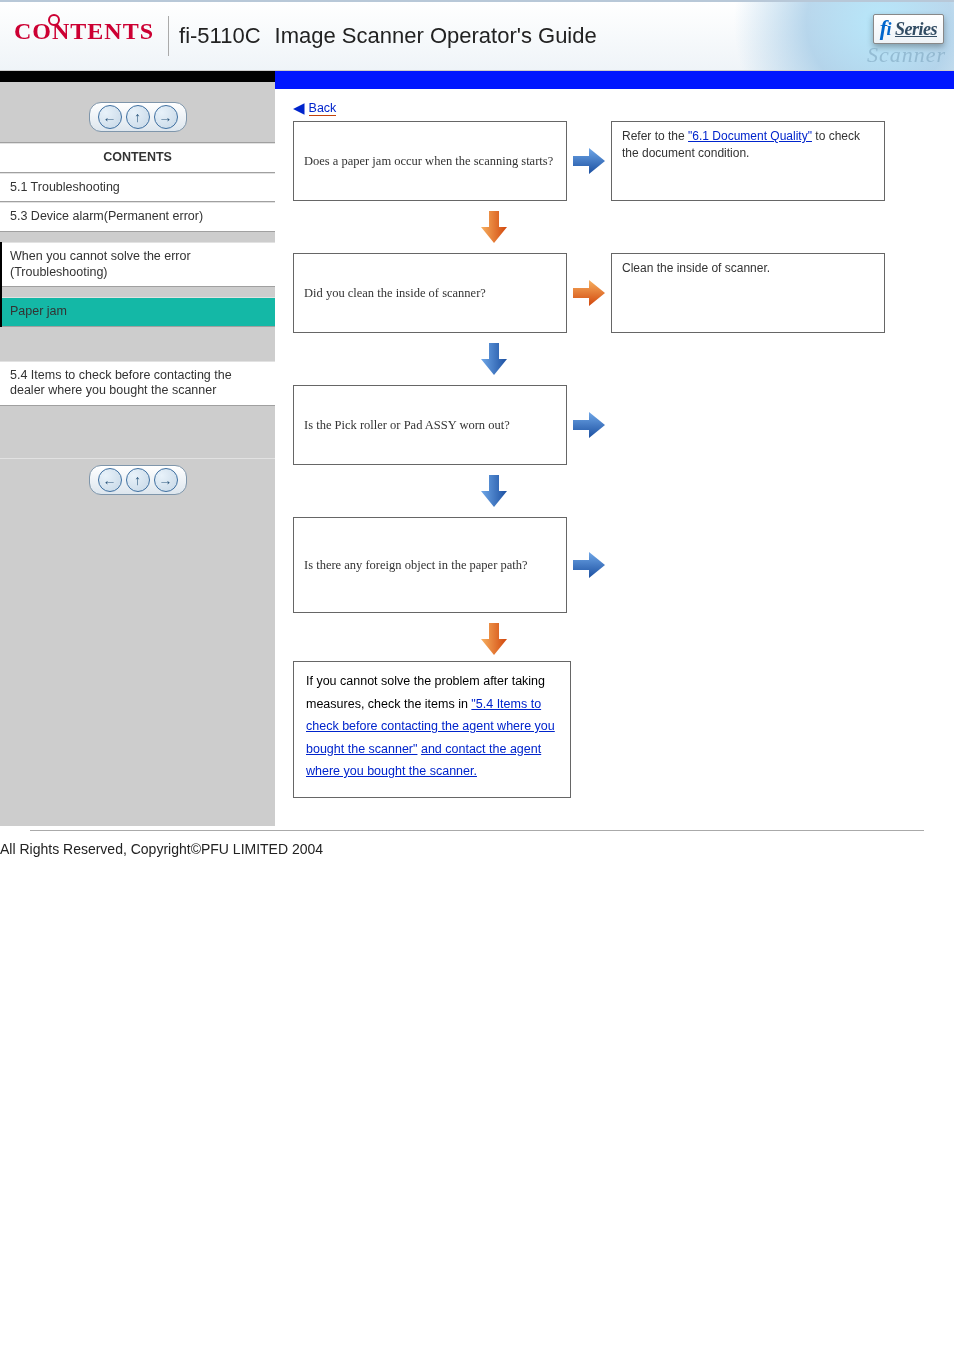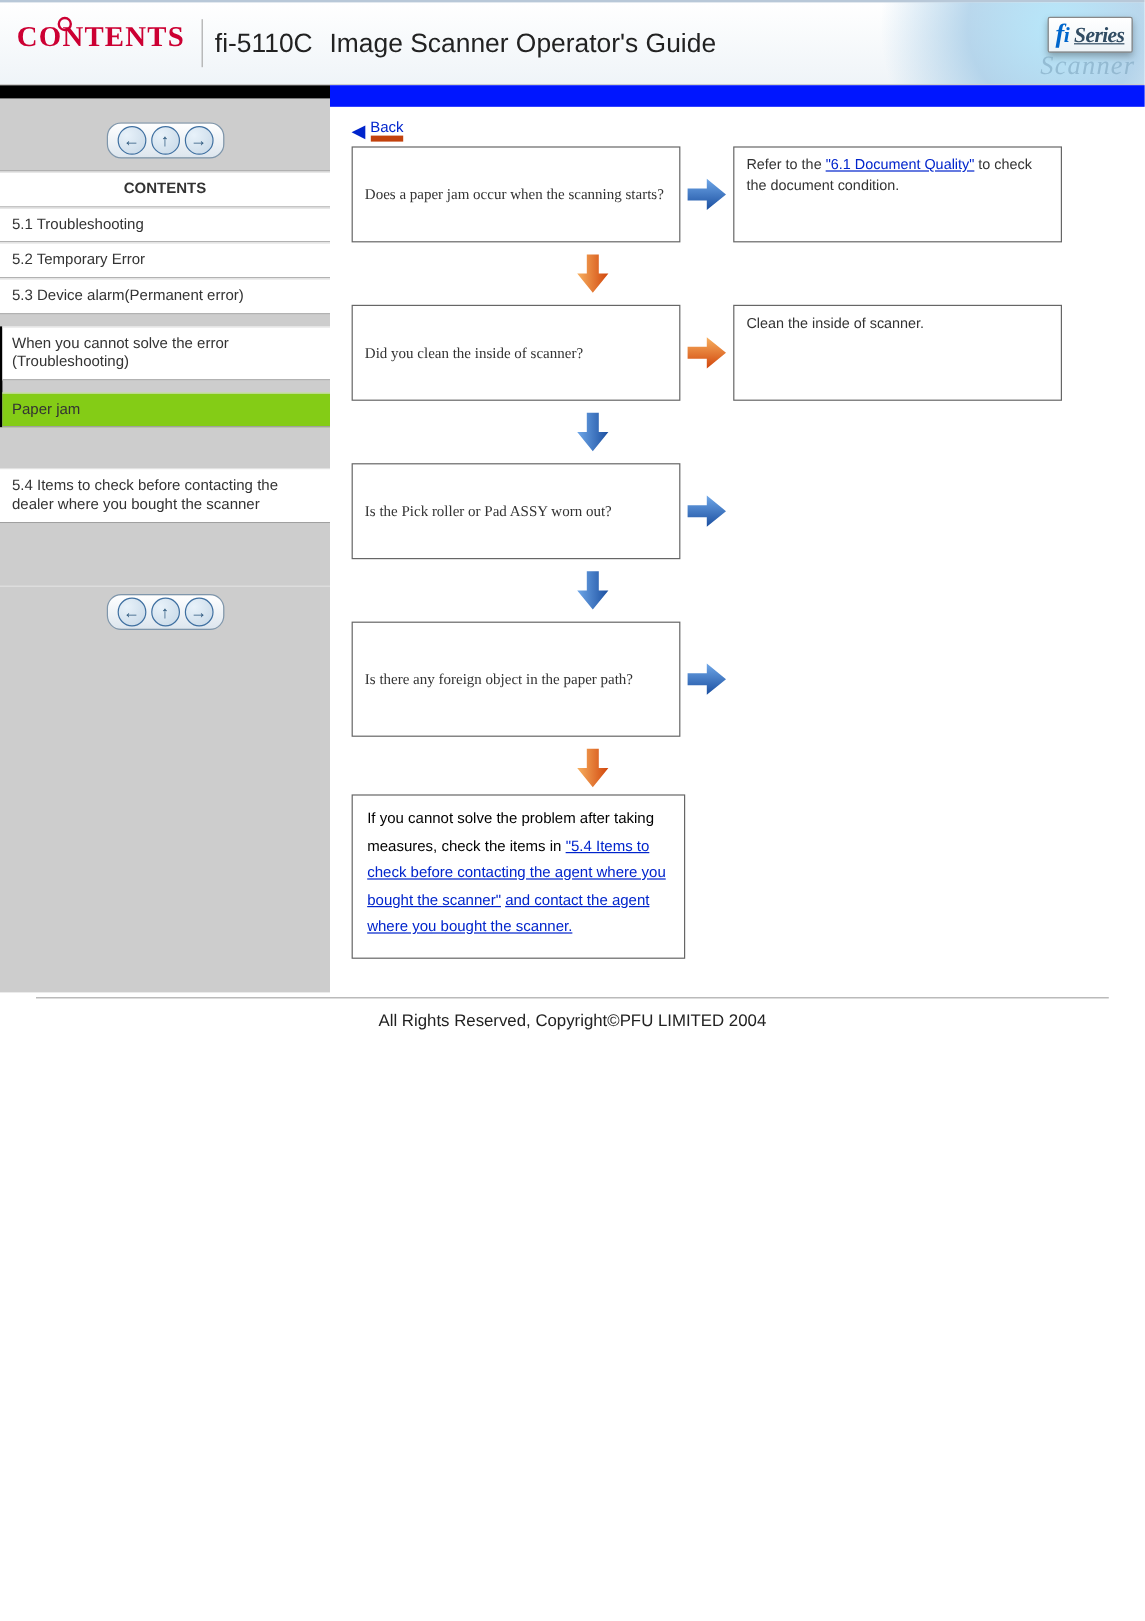--- a/index.html
+++ b/index.html
@@ -157,21 +157,21 @@
   .sb-sec {
     border-top: 1px solid #e2e2e2;
     border-bottom: 1px solid #a0a0a0;
     padding: 6px 10px;
     font-size: 12.5px;
     line-height: 1.25;
     color: #333;
     background: #ffffff;
   }
   .sb-sec.two-line { white-space: normal; }
-  .sb-sec.hl { background: #84cc16; }
+  .sb-sec.hl { background: #14b8a6; }
 
   .sb-bracket {
     border-left: 2.5px solid #000;
     margin-left: 0;
   }
   .sb-bracket .sb-sec { padding-left: 8px; }
 
   .sb-gap-short { height: 10px; }
   .sb-gap-med { height: 34px; }
   .sb-gap-tall { height: 52px; }
@@ -262,21 +262,20 @@
   
   .arrow-right-orange svg, .arrow-right-blue svg,
   .arrow-down-orange svg, .arrow-down-blue svg { display:block; }
 
   
   .footline {
     border-top: 1px solid #aaa;
     margin: 4px 30px 0 30px;
   }
   .footer {
-    text-align: center;
     font-size: 14px;
     color: #222;
     padding: 10px 0 30px 0;
   }
 
   a { cursor: pointer; }
 </style>
 </head>
 <body>
 
@@ -316,21 +315,20 @@
         </span>
         <span class="circ-btn">
           <span>→</span>
         </span>
       </span>
     </div>
 
     <div class="sb-sec" style="text-align:center;font-weight:bold">CONTENTS</div>
 
     <div class="sb-sec">5.1 Troubleshooting</div>
-    <div class="sb-sec">5.2 Temporary Error</div>
     <div class="sb-sec two-line">5.3 Device alarm(Permanent error)</div>
 
     <div class="sb-gap-short"></div>
 
     <div class="sb-bracket">
       <div class="sb-sec two-line">When you cannot solve the error (Troubleshooting)</div>
       <div class="sb-gap-short"></div>
       <div class="sb-sec hl">Paper jam</div>
     </div>
 
@@ -354,21 +352,21 @@
       </span>
     </div>
   </div>
 
   <div class="main">
     <div class="main-bluebar"></div>
     <div class="main-pad">
 
       <div class="backlink">
         <span class="tri">◀</span>
-        <span style="border-bottom:5px solid #c2410c">Back</span>
+        <span style="border-bottom:1px solid #c2410c">Back</span>
       </div>
 
       <div class="flow-row">
         <div class="flow-box shorter">Does a paper jam occur when the scanning starts?</div>
         <div class="h-arrow arrow-right-blue">
           <svg width="36" height="34">
               <defs>
                 <linearGradient id="gb1" x1="0" y1="0" x2="0" y2="1">
                   <stop offset="0" stop-color="#6fa7e8"></stop>
                   <stop offset="1" stop-color="#1b4fa0"></stop>

